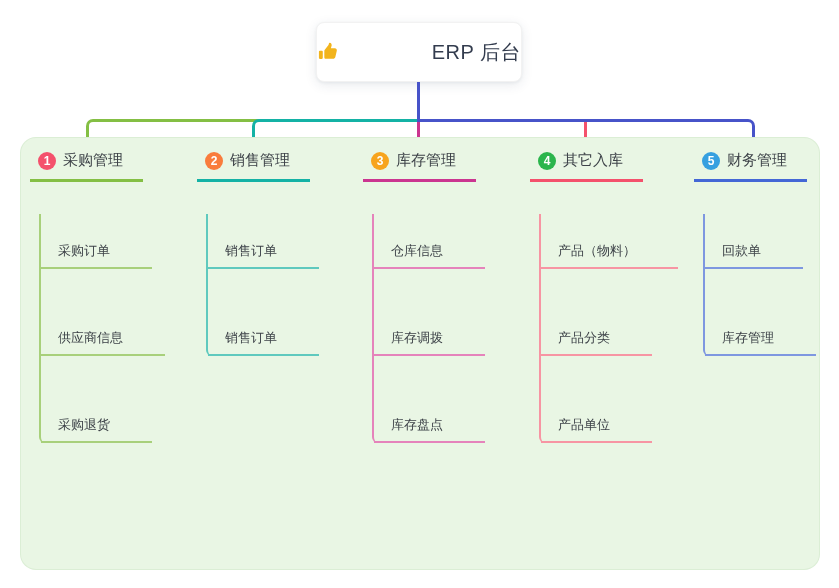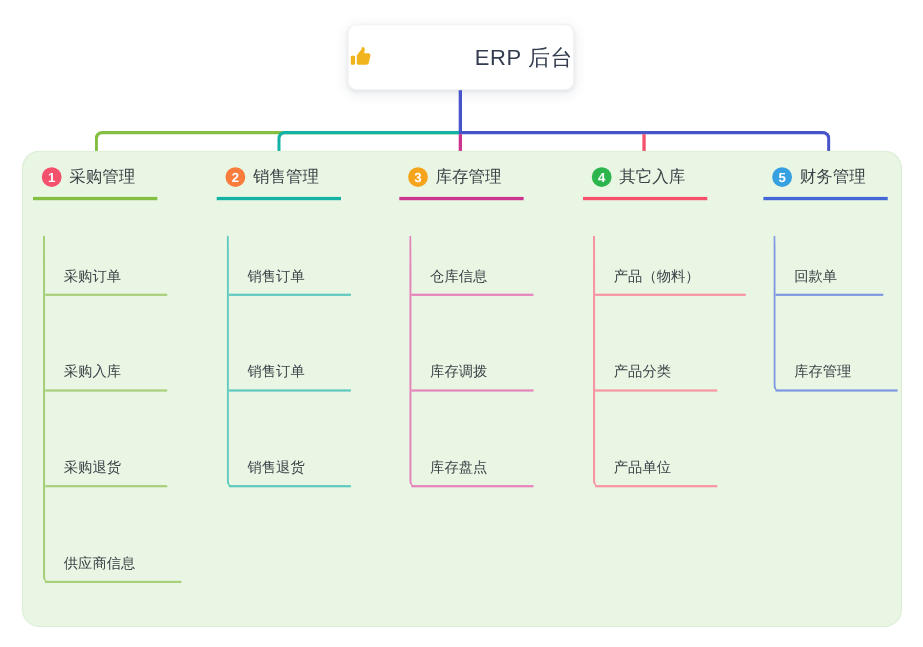--- a/index.html
+++ b/index.html
@@ -64,44 +64,38 @@
       <div class="branch" style="left: 30px; --line: #84bf44; --light: #a8d07b;">
       <div class="branch-header">
         <span class="badge" style="background: rgb(244, 81, 108);">1</span>
         <span class="branch-label">采购管理</span>
       </div>
       <div class="children">
           <div class="child">
       <span class="child-label">采购订单</span>
     </div>
           <div class="child">
-      <span class="child-label">采购入库</span>
+      <span class="child-label">供应商信息</span>
     </div>
           <div class="child">
       <span class="child-label">采购退货</span>
-    </div>
-          <div class="child">
-      <span class="child-label">供应商信息</span>
     </div>
         </div>
     </div>
       <div class="branch" style="left: 197px; --line: #14b2a5; --light: #5fc9be;">
       <div class="branch-header">
         <span class="badge" style="background: rgb(249, 124, 60);">2</span>
         <span class="branch-label">销售管理</span>
       </div>
       <div class="children">
           <div class="child">
       <span class="child-label">销售订单</span>
     </div>
           <div class="child">
       <span class="child-label">销售订单</span>
-    </div>
-          <div class="child">
-      <span class="child-label">销售退货</span>
     </div>
         </div>
     </div>
       <div class="branch" style="left: 363px; --line: #cb3590; --light: #e583bb;">
       <div class="branch-header">
         <span class="badge" style="background: rgb(247, 164, 29);">3</span>
         <span class="branch-label">库存管理</span>
       </div>
       <div class="children">
           <div class="child">

